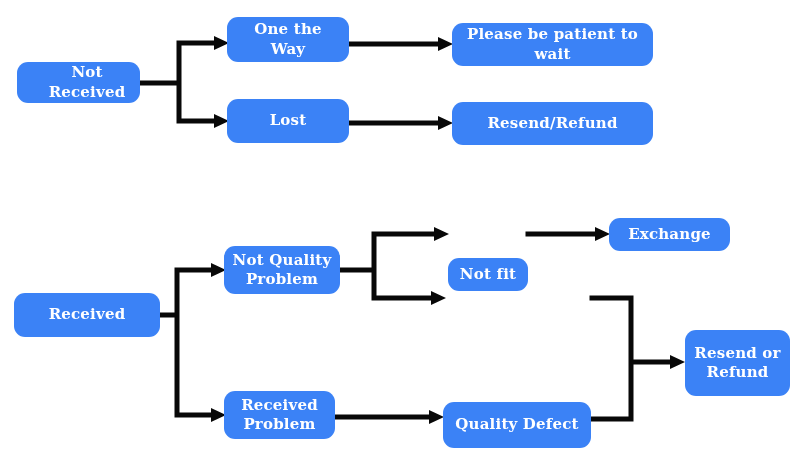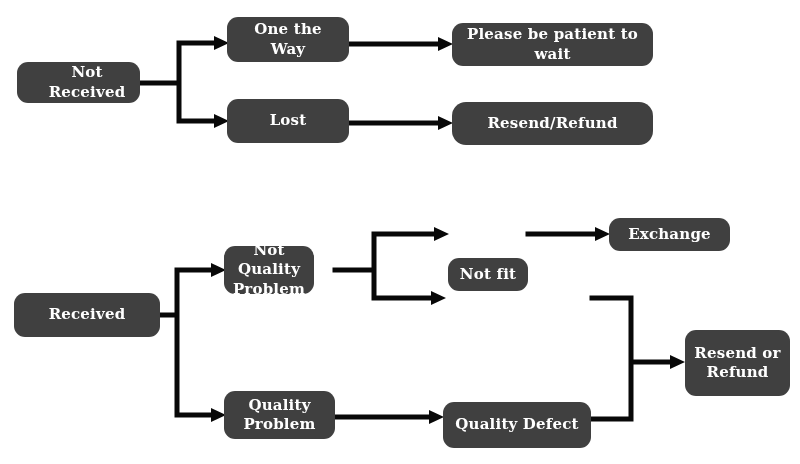--- a/index.html
+++ b/index.html
@@ -12,42 +12,42 @@
     font-family: "DejaVu Serif", "Liberation Serif", serif;
   }
   svg.wires {
     position: absolute;
     left: 0; top: 0;
     width: 800px; height: 464px;
   }
   .node {
     position: absolute;
     box-sizing: border-box;
-    background: #404040;
+    background: #3b82f6;
     color: #ffffff;
     border-radius: 11px;
     display: flex;
     align-items: center;
     justify-content: center;
     text-align: center;
     font-weight: bold;
     font-size: 15px;
     line-height: 1.3;
     padding: 2px 8px;
     letter-spacing: 0.2px;
   }
   
   #n-not-received   { left: 17px;  top: 62px;  width: 123px; height: 41px; padding-left: 25px; }
   #n-one-the-way    { left: 227px; top: 17px;  width: 122px; height: 45px; }
   #n-lost           { left: 227px; top: 99px;  width: 122px; height: 44px; text-align: center; }
   #n-please-wait    { left: 452px; top: 23px;  width: 201px; height: 43px; }
-  #n-resend-refund  { left: 452px; top: 102px; width: 201px; height: 43px; border-radius: 14px; }
+  #n-resend-refund  { left: 452px; top: 102px; width: 201px; height: 43px; }
   
   #n-received          { left: 14px;  top: 293px; width: 146px; height: 44px; }
-  #n-not-quality       { left: 224px; top: 246px; width: 90px; height: 48px; }
+  #n-not-quality       { left: 224px; top: 246px; width: 116px; height: 48px; }
   #n-quality-problem   { left: 224px; top: 391px; width: 111px; height: 48px; }
   #n-not-fit           { left: 448px; top: 218px; width: 80px;  height: 33px; margin-top: 40px; }
   #n-exchange          { left: 609px; top: 218px; width: 121px;  height: 33px; }
   #n-wrong-delivery    { left: 445px; top: 281px; width: 147px; height: 34px; }
   #n-quality-defect    { left: 443px; top: 402px; width: 148px; height: 46px; }
   #n-resend-or-refund  { left: 685px; top: 330px; width: 105px; height: 66px; text-align: center; }
 </style>
 </head>
 <body>
 
@@ -100,19 +100,19 @@
   </svg>
 
   <div class="node" id="n-not-received">Not Received</div>
   <div class="node" id="n-one-the-way">One the Way</div>
   <div class="node" id="n-lost">Lost</div>
   <div class="node" id="n-please-wait">Please be patient to wait</div>
   <div class="node" id="n-resend-refund">Resend/Refund</div>
 
   <div class="node" id="n-received">Received</div>
   <div class="node" id="n-not-quality">Not Quality Problem</div>
-  <div class="node" id="n-quality-problem">Quality Problem</div>
+  <div class="node" id="n-quality-problem">Received Problem</div>
   <div class="node" id="n-not-fit">Not fit</div>
   <div class="node" id="n-exchange">Exchange</div>
   <div class="node" id="n-quality-defect">Quality Defect</div>
   <div class="node" id="n-resend-or-refund">Resend or Refund</div>
 
 </div>
 
 </body></html>

